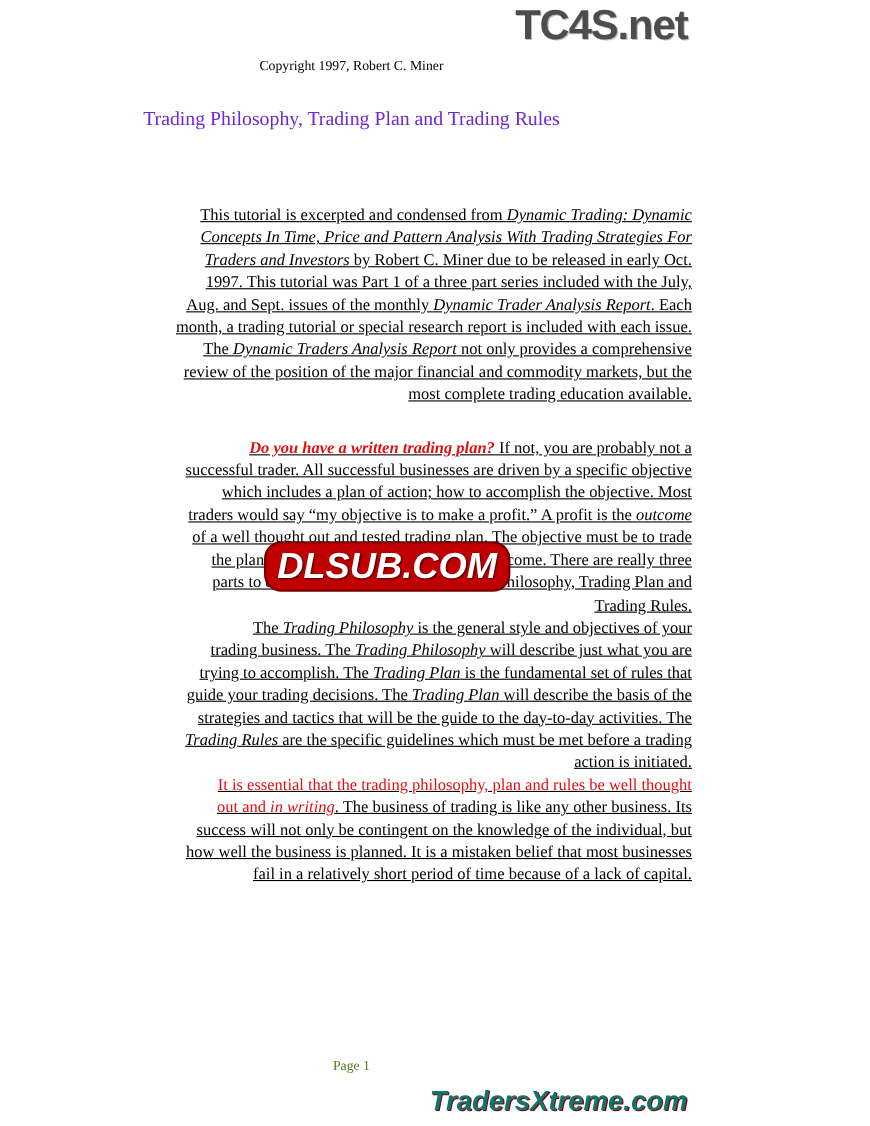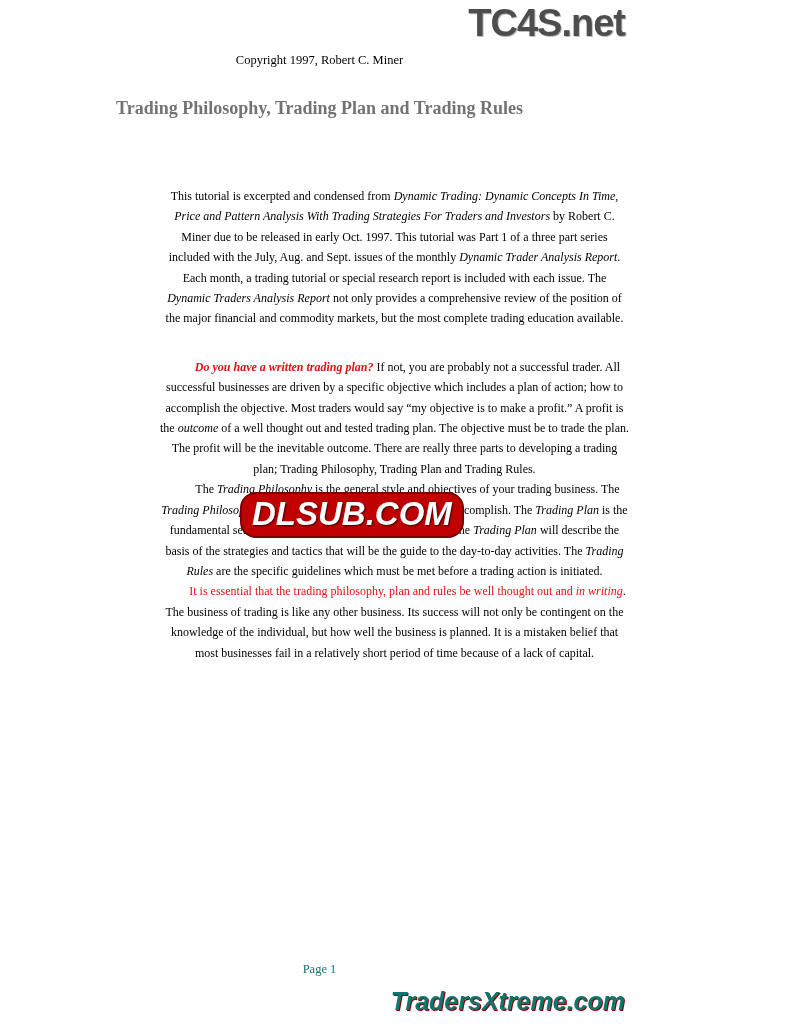--- a/index.html
+++ b/index.html
@@ -50,44 +50,45 @@
   }
   .copyright-line {
     margin-top: 7px;
     font-size: 12.5px;
     color: #000;
   }
 
   .doc-title {
     margin-top: 30px;
     text-align: center;
-    color: #737373;
-    font-weight: bold;
+    color: #6d28d9;
+    font-weight: normal;
     font-size: 18px;
   }
   .doc-byline {
     margin-top: 13px;
     text-align: center;
     font-size: 14.5px;
     color: #000;
   }
 
   
   .body-wrap {
     position: absolute;
     left: 160px;
     top: 186px;
     width: 469px;
   }
   p.para {
     margin: 0;
-    font-size: 12px;
+    font-size: 15px;
     line-height: 20.4px;
-    text-align: center;
+    text-align: right;
     color: #000;
+    text-decoration: underline;
   }
   p.gap-before {
     margin-top: 28px;
   }
   p.indent {
     text-indent: 26px;
   }
   em, .ital {
     font-style: italic;
   }
@@ -120,21 +121,21 @@
   }
 
   
   .page-footer {
     position: absolute;
     left: 0;
     right: 0;
     top: 962px;
     text-align: center;
     font-size: 12.5px;
-    color: #0f766e;
+    color: #4d7c0f;
   }
   .tx-watermark {
     position: absolute;
     right: 14px;
     bottom: 8px;
     font-family: "Liberation Sans", sans-serif;
     font-size: 25px;
     font-weight: bold;
     font-style: italic;
     color: #0f766e;

